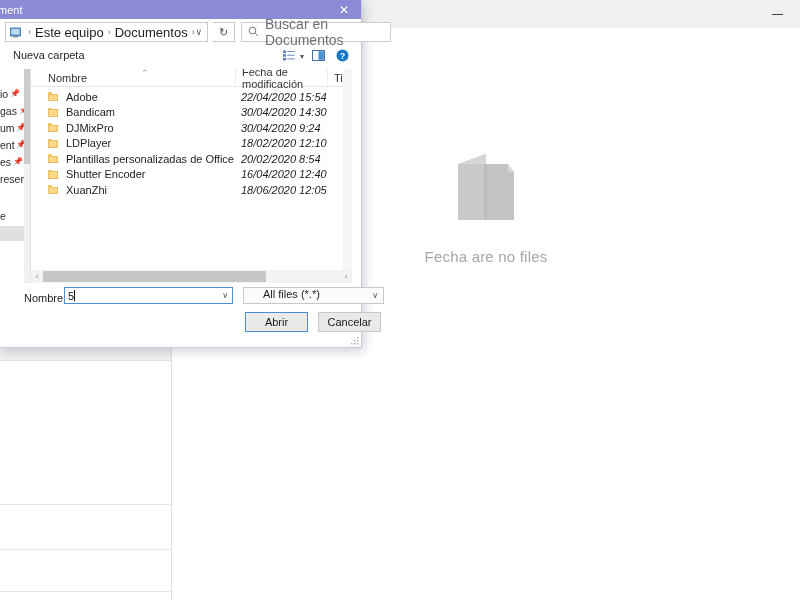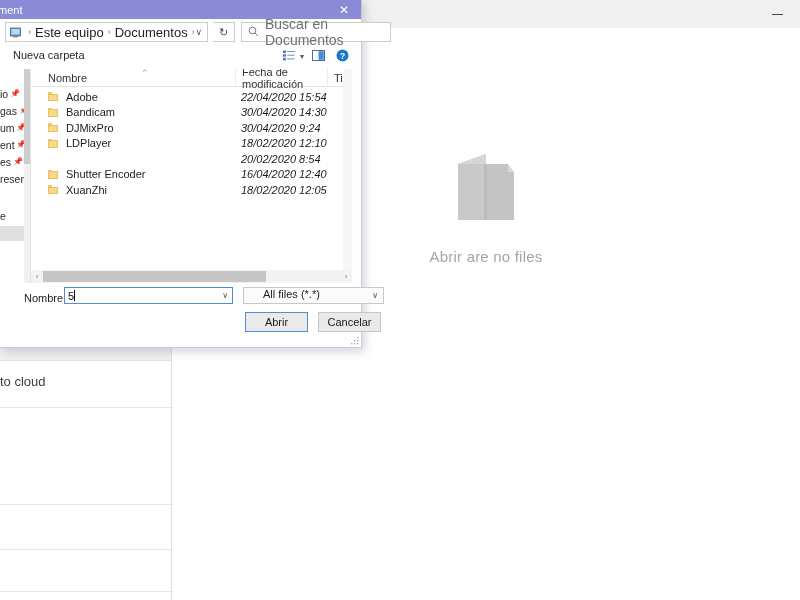--- a/index.html
+++ b/index.html
@@ -247,40 +247,37 @@
 <div id="bg-window">
 
   <div id="bg-titlebar">
     <div id="bg-minimize">
       <span class="dash"></span>
     </div>
   </div>
 
   <div id="bg-left-panel">
     <div id="bg-left-header"></div>
-    <div class="bg-row" id="bg-row-cloud">
-      <span class="txt">to cloud</span>
-    </div>
     <div class="bg-row" id="bg-row-2"></div>
     <div class="bg-row" id="bg-row-3"></div>
     <div class="bg-row" id="bg-row-4"></div>
     <div class="bg-row" id="bg-row-5"></div>
   </div>
 
   <div id="empty-state">
     <div id="empty-icon">
       <svg width="72" height="78" viewBox="0 0 72 78" xmlns="http://www.w3.org/2000/svg">
         <path d="M36 6 L36 72 L8 72 L8 16 Z" fill="#c9c9c9"></path>
         <path d="M8 16 L36 6 L36 16 Z" fill="#d6d6d6"></path>
         <path d="M36 16 L58 16 L58 24 L64 24 L64 72 L36 72 Z" fill="#c4c4c4"></path>
         <rect x="34" y="16" width="3" height="56" fill="#bcbcbc"></rect>
         <path d="M58 16 L64 24 L58 24 Z" fill="#d9d9d9"></path>
       </svg>
     </div>
-    <div id="empty-label">Abrir are no files</div>
+    <div id="empty-label">Fecha are no files</div>
   </div>
 </div>
 
 <div id="file-dialog">
 
   <div id="dlg-titlebar">
     <div id="dlg-title">ment</div>
     <div id="dlg-close">✕</div>
   </div>
 
@@ -449,20 +446,27 @@
               <span class="tab"></span>
               <span class="body"></span>
             </span>
           <span>LDPlayer</span>
         </span>
         <span class="fr-date">18/02/2020 12:10</span>
         <span class="fr-type">Carpeta de a</span>
       </div>
 
       <div class="file-row" style="top:82px;">
+        <span class="fr-name">
+          <span class="folder-ico">
+              <span class="tab"></span>
+              <span class="body"></span>
+            </span>
+          <span>Plantillas personalizadas de Office</span>
+        </span>
         <span class="fr-date">20/02/2020 8:54</span>
         <span class="fr-type">Carpeta de a</span>
       </div>
 
       <div class="file-row" style="top:97.5px;">
         <span class="fr-name">
           <span class="folder-ico">
               <span class="tab"></span>
               <span class="body"></span>
             </span>
@@ -473,21 +477,21 @@
       </div>
 
       <div class="file-row" style="top:113px;">
         <span class="fr-name">
           <span class="folder-ico">
               <span class="tab"></span>
               <span class="body"></span>
             </span>
           <span>XuanZhi</span>
         </span>
-        <span class="fr-date">18/02/2020 12:05</span>
+        <span class="fr-date">18/06/2020 12:05</span>
         <span class="fr-type">Carpeta de a</span>
       </div>
 
       <div id="list-vscroll"></div>
     </div>
 
     <div id="list-hscroll">
       <div id="hs-left">‹</div>
       <div id="hs-track">
         <div id="hs-thumb"></div>

